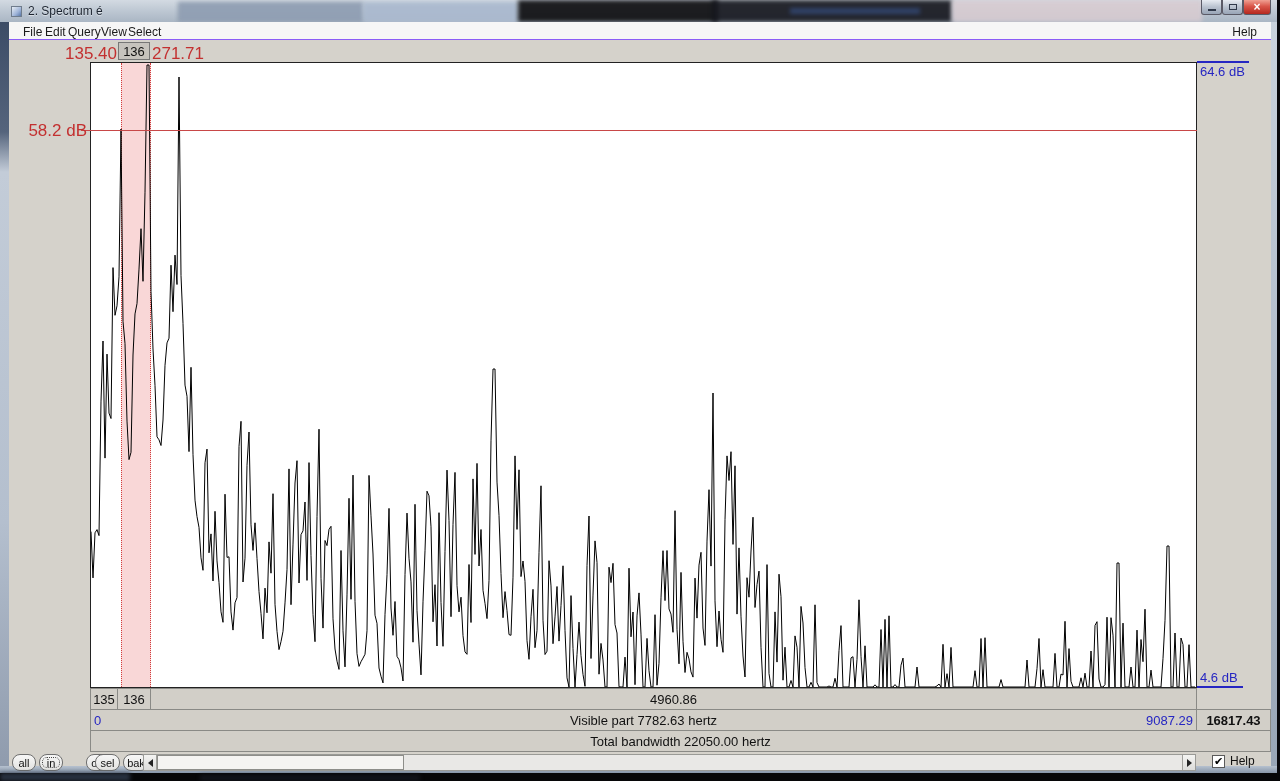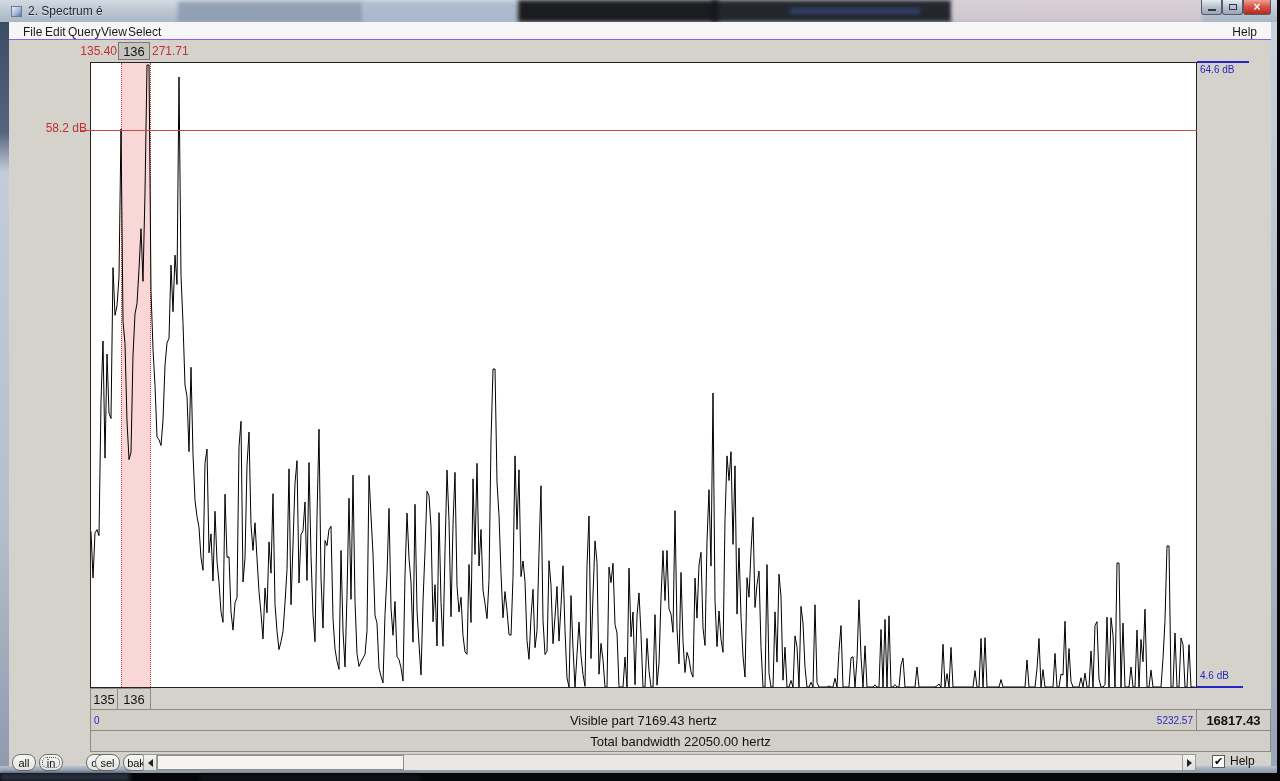--- a/index.html
+++ b/index.html
@@ -37,34 +37,34 @@
   #screen-bottom{position:absolute;left:0;top:773px;width:1280px;height:8px;background:#060608;}
   #screen-bottom .tb1{left:0;top:0;width:130px;height:8px;background:#2c3646;}
   #screen-bottom .tb2{left:200px;top:2px;width:220px;height:6px;background:#14161d;}
   
   #client{position:absolute;left:9px;top:22px;width:1262px;height:744px;background:#d5d2cb;}
   #menubar{position:absolute;left:0;top:0;width:1262px;height:18px;background:#f6f6f6;border-bottom:1px solid #8b5cf6;
     font-size:12px;color:#1a1a1a;}
   .menu-item{position:absolute;top:2px;padding:1px 4px;}
   #menu-help{position:absolute;right:10px;top:2px;padding:1px 4px;}
   
-  .redtxt{color:#c33030;font-size:12px;}
+  .redtxt{color:#c33030;font-size:17px;}
   #sel-start{position:absolute;right:1154px;top:22px;}  
   #sel-width-box{position:absolute;left:109px;top:20px;width:32px;height:18px;background:#c6c3bd;
     border:1px solid #777;color:#111;font-size:13px;display:flex;align-items:center;justify-content:center;}
   #sel-end{position:absolute;left:143px;top:22px;}
   
   #plot{position:absolute;left:81px;top:40px;width:1107px;height:626px;background:#fff;border:1px solid #222;}
   #plot-selection{position:absolute;left:30px;top:0;width:30px;height:624px;background:#f9d7d7;
     border-left:1px dotted #d23c3c;border-right:1px dotted #d23c3c;}
   #spec-svg{position:absolute;left:0;top:0;}
   #cursor-line{position:absolute;left:-10px;width:1116px;height:0;border-top:1px solid #c84848;}
   #cursor-label{position:absolute;right:1184px;white-space:nowrap;}
   
-  .bluetxt{color:#2626c2;font-size:10px;}
+  .bluetxt{color:#2626c2;font-size:13px;}
   #db-top-line{position:absolute;left:1188px;top:39px;width:52px;height:0;border-top:2px solid #2626c2;}
   #db-top-label{position:absolute;left:1191px;top:42px;}
   #db-bottom-label{position:absolute;left:1191px;top:648px;}
   #db-bottom-line{position:absolute;left:1188px;top:664px;width:46px;height:0;border-top:2px solid #2626c2;}
   
   .cell{position:absolute;background:#d2cfc8;border:1px solid #8a8a86;color:#111;font-size:13px;
     display:flex;align-items:center;justify-content:center;}
   #row1-left{left:81px;top:666px;width:28px;height:22px;}
   #row1-sel{left:108px;top:666px;width:34px;height:22px;}
   #row1-right{left:141px;top:666px;width:1047px;height:22px;}
@@ -150,25 +150,26 @@
 
     <div id="cursor-label" class="redtxt" style="top: 99px;">58.2 dB</div>
 
     <div id="db-top-line"></div>
     <div id="db-top-label" class="bluetxt">64.6 dB</div>
     <div id="db-bottom-label" class="bluetxt">4.6 dB</div>
     <div id="db-bottom-line"></div>
 
     <div class="cell" id="row1-left">135</div>
     <div class="cell" id="row1-sel">136</div>
+    <div class="cell" id="row1-right">4960.86</div>
 
     <div class="cell" id="row2-main">
       <span class="left-val bluetxt">0</span>
-      <span>Visible part 7169.43 hertz</span>
-      <span class="right-val bluetxt">5232.57</span>
+      <span>Visible part 7782.63 hertz</span>
+      <span class="right-val bluetxt">9087.29</span>
     </div>
     <div class="cell" id="row2-rest">16817.43</div>
 
     <div class="cell" id="row3">Total bandwidth 22050.00 hertz</div>
 
     <div id="controls">
       <div class="zoombtn" id="zb-all">all</div>
       <div class="zoombtn" id="zb-in">in</div>
       <div class="zoombtn" id="zb-out">out</div>
       <div class="zoombtn" id="zb-sel">sel</div>

